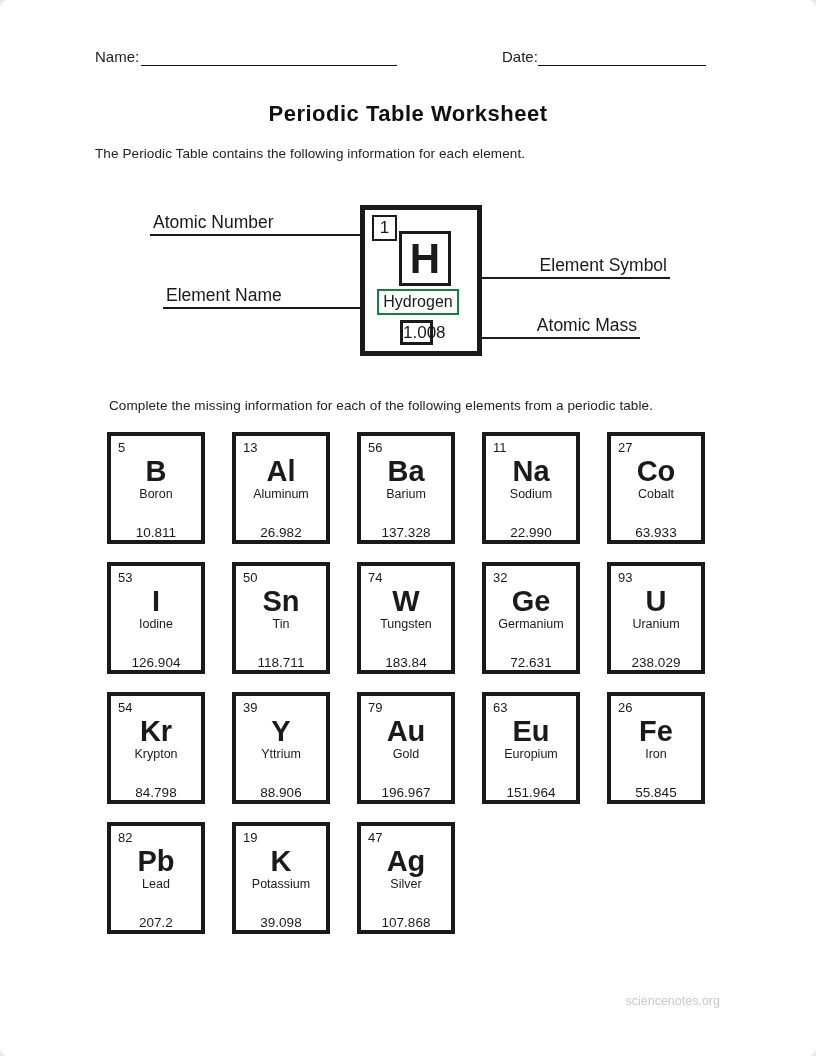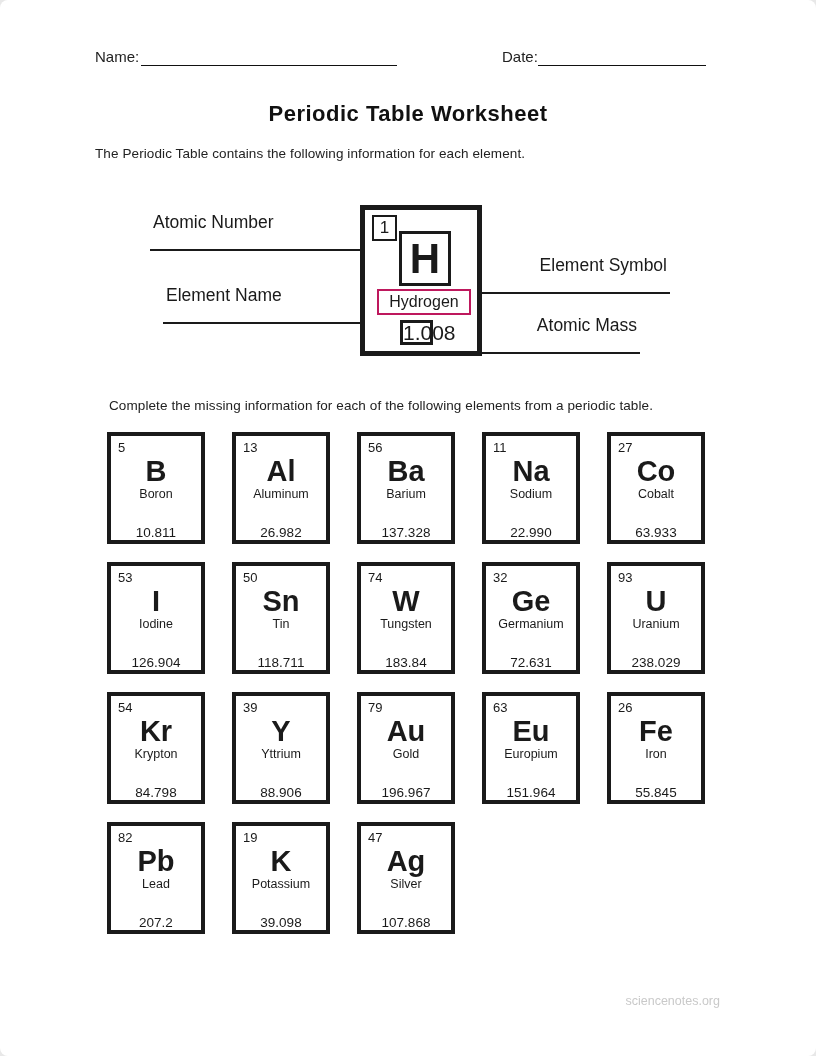--- a/index.html
+++ b/index.html
@@ -28,26 +28,26 @@
   
   .diagram { position: absolute; top: 0; left: 0; width: 100%; height: 0; }
   .ex-outer {
     position: absolute; left: 360px; top: 205px;
     width: 122px; height: 151px;
     border: 5px solid #1a1a1a; background: #fff;
   }
   .ex-box { position: absolute; background: #fff; text-align: center; color: #1a1a1a; }
   .ex-number { left: 7px; top: 5px; width: 25px; height: 26px; border: 2px solid #1a1a1a; font-size: 17px; line-height: 22px; }
   .ex-symbol { left: 34px; top: 21px; width: 52px; height: 55px; border: 3px solid #1a1a1a; font-size: 42px; font-weight: bold; line-height: 49px; }
-  .ex-name   { left: 12px; top: 79px; width: 94px; height: 26px; border: 2px solid #be185d; font-size: 16px; line-height: 22px; }
-  .ex-mass   { left: 35px; top: 110px; width: 33px; height: 25px; border: 3px solid #1a1a1a; font-size: 21px; line-height: 19px; }
+  .ex-name   { left: 12px; top: 79px; width: 82px; height: 26px; border: 2px solid #15803d; font-size: 16px; line-height: 22px; }
+  .ex-mass   { left: 35px; top: 110px; width: 33px; height: 25px; border: 3px solid #1a1a1a; font-size: 17px; line-height: 19px; }
 
   .callout {
     position: absolute; font-size: 17.5px; color: #1a1a1a;
-    border-bottom: 2px solid #1a1a1a; padding-bottom: 16px; line-height: 21px;
+    border-bottom: 2px solid #1a1a1a; padding-bottom: 1px; line-height: 21px;
   }
   .callout.left  { text-align: left; padding-left: 3px; }
   .callout.right { text-align: right; padding-right: 3px; }
   .co-atomic-number { left: 150px; top: 212px; width: 219px; }
   .co-element-name  { left: 163px; top: 285px; width: 211px; }
   .co-element-symbol{ left: 448px; top: 255px; width: 222px; }
   .co-atomic-mass   { left: 450px; top: 315px; width: 190px; }
 
   
   .grid {

